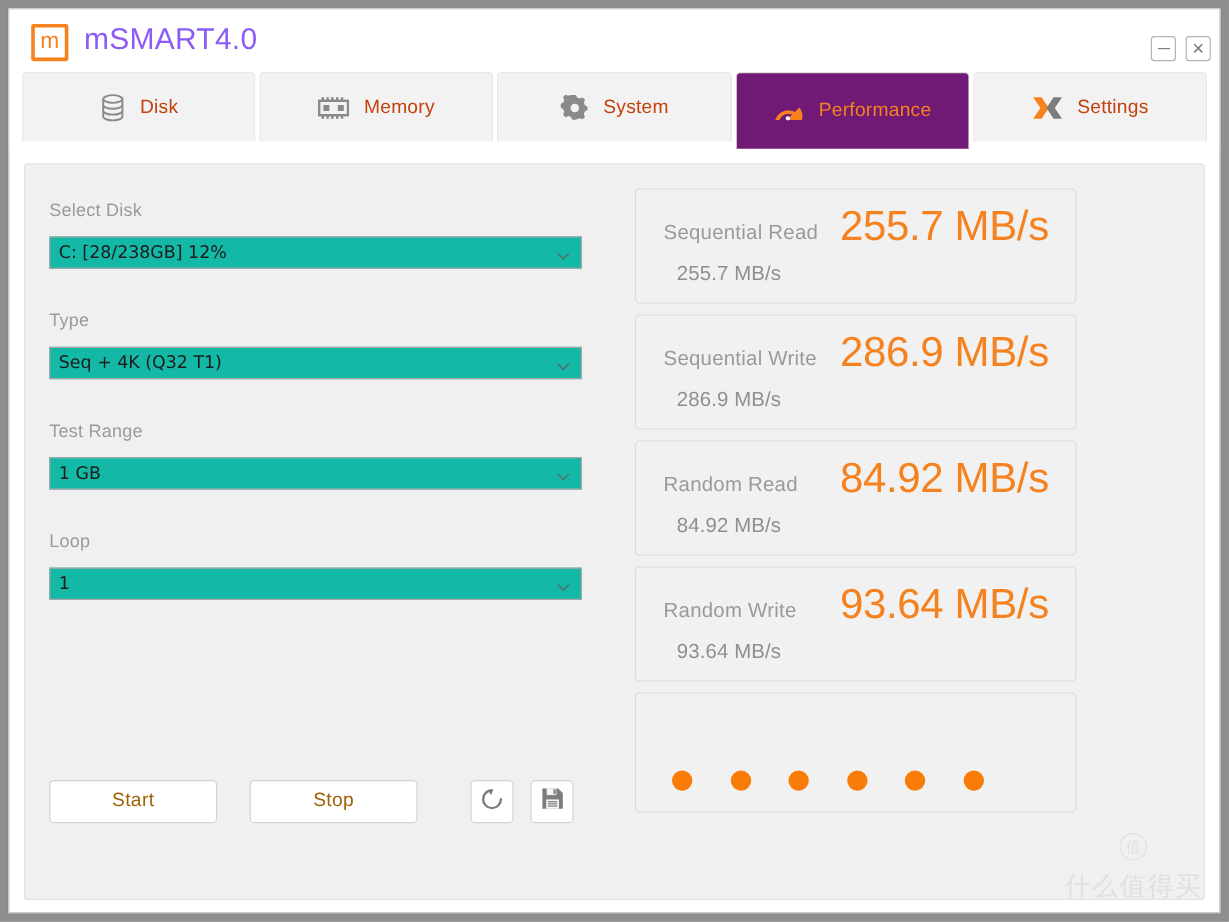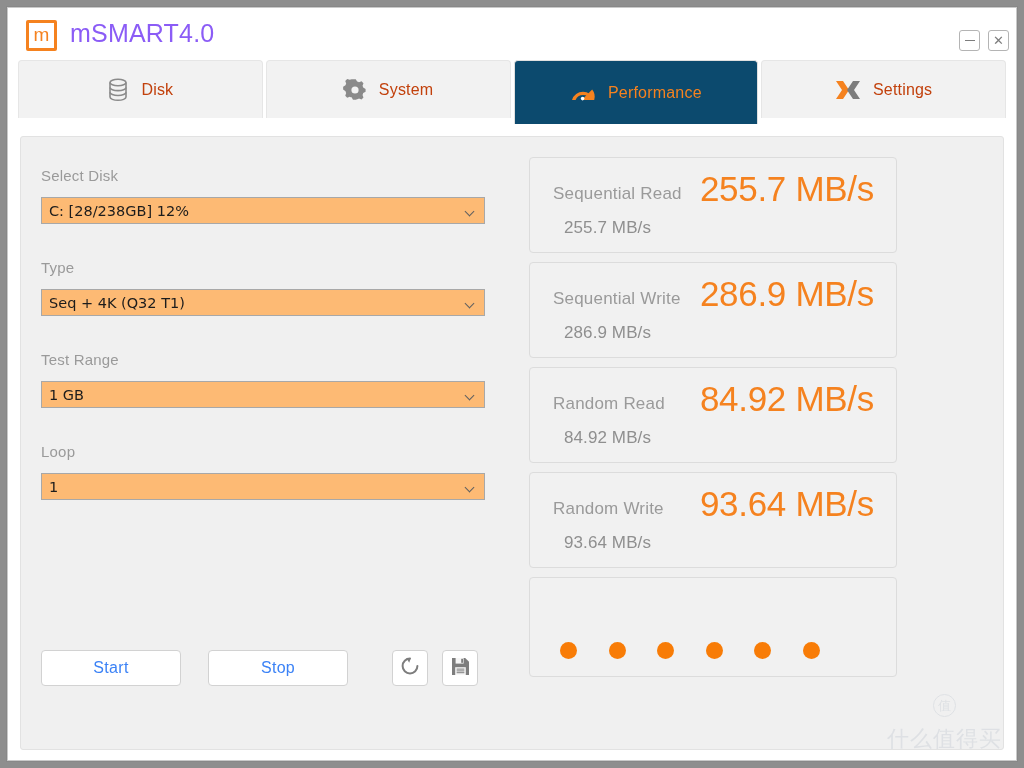--- a/index.html
+++ b/index.html
@@ -83,21 +83,21 @@
     border-bottom: none;
     border-radius: 4px 4px 0 0;
     display: flex;
     align-items: center;
     justify-content: center;
     gap: 12px;
     cursor: pointer;
     position: relative;
   }
   .tab.active {
-    background: #0c4a6e;
+    background: #701a75;
     border-color: #e0e0e0;
     height: 64px;
     z-index: 3;
   }
   .tab-label {
     font-size: 16px;
     color: #c2410c;
     letter-spacing: 0.2px;
   }
   .tab.active .tab-label { color: #f5821f; }
@@ -122,21 +122,21 @@
   .field-group { margin-bottom: 35px; }
   .field-label {
     font-size: 15px;
     color: #9a9a9a;
     margin-bottom: 13px;
     letter-spacing: 0.2px;
   }
   .select-box {
     position: relative;
     height: 27px;
-    background: #fdba74;
+    background: #14b8a6;
     border: 1px solid #a8a8a8;
     display: flex;
     align-items: center;
     padding: 0 24px 0 7px;
     font-size: 14.5px;
     color: #1c1c1c;
     cursor: pointer;
     font-family: "DejaVu Sans", sans-serif;
   }
   .select-caret {
@@ -159,21 +159,21 @@
     left: 20px; top: 513px;
     width: 444px;
     display: flex;
     align-items: center;
   }
   .action-btn {
     width: 140px; height: 36px;
     background: #ffffff;
     border: 1px solid #d2d2d2;
     border-radius: 4px;
-    color: #3b82f6;
+    color: #a16207;
     font-size: 16px;
     letter-spacing: 0.3px;
     cursor: pointer;
     font-family: "Liberation Sans", sans-serif;
   }
   #btn-stop { margin-left: 27px; }
   .icon-btn {
     width: 36px; height: 36px;
     background: #ffffff;
     border: 1px solid #d2d2d2;
@@ -296,20 +296,42 @@
             <ellipse cx="11" cy="4.5" rx="8" ry="3.2"></ellipse>
             <path d="M3 4.5v14.6c0 1.8 3.6 3.2 8 3.2s8-1.4 8-3.2V4.5"></path>
             <path d="M3 9.4c0 1.8 3.6 3.2 8 3.2s8-1.4 8-3.2"></path>
             <path d="M3 14.3c0 1.8 3.6 3.2 8 3.2s8-1.4 8-3.2"></path>
           </g>
         </svg>
       </span>
       <span class="tab-label">Disk</span>
     </div>
 
+    <div class="tab">
+      <span class="tab-icon">
+        <svg width="26" height="20" viewBox="0 0 26 20">
+          <rect x="1" y="4" width="24" height="12" fill="none" stroke="#8a8a8a" stroke-width="2"></rect>
+          <rect x="4.5" y="7.5" width="5" height="5" fill="#8a8a8a"></rect>
+          <rect x="16.5" y="7.5" width="5" height="5" fill="#8a8a8a"></rect>
+          <g fill="#8a8a8a">
+            <rect x="3" y="1" width="2" height="3"></rect>
+              <rect x="7" y="1" width="2" height="3"></rect>
+            <rect x="11" y="1" width="2" height="3"></rect>
+              <rect x="15" y="1" width="2" height="3"></rect>
+            <rect x="19" y="1" width="2" height="3"></rect>
+            <rect x="3" y="16" width="2" height="3"></rect>
+              <rect x="7" y="16" width="2" height="3"></rect>
+            <rect x="11" y="16" width="2" height="3"></rect>
+              <rect x="15" y="16" width="2" height="3"></rect>
+            <rect x="19" y="16" width="2" height="3"></rect>
+          </g>
+        </svg>
+      </span>
+      <span class="tab-label">Memory</span>
+    </div>
 
     <div class="tab">
       <span class="tab-icon">
         <svg width="24" height="24" viewBox="0 0 24 24">
           <path fill="#8a8a8a" d="M12 0.8l1.5 2.6c.7.1 1.4.4 2 .7l2.8-1 2.1 2.1-1 2.8c.3.6.6 1.3.7 2l2.6 1.5v3l-2.6 1.5c-.1.7-.4 1.4-.7 2l1 2.8-2.1 2.1-2.8-1c-.6.3-1.3.6-2 .7L12 23.2l-3-.0-1.5-2.6c-.7-.1-1.4-.4-2-.7l-2.8 1-2.1-2.1 1-2.8c-.3-.6-.6-1.3-.7-2L-1.7 12v-3l2.6-1.5c.1-.7.4-1.4.7-2l-1-2.8 2.1-2.1 2.8 1c.6-.3 1.3-.6 2-.7L9 0.8z" transform="translate(1.7 0.4) scale(0.92)"></path>
           <circle cx="12" cy="12" r="3.6" fill="#f2f2f2"></circle>
         </svg>
       </span>
       <span class="tab-label">System</span>
     </div>

